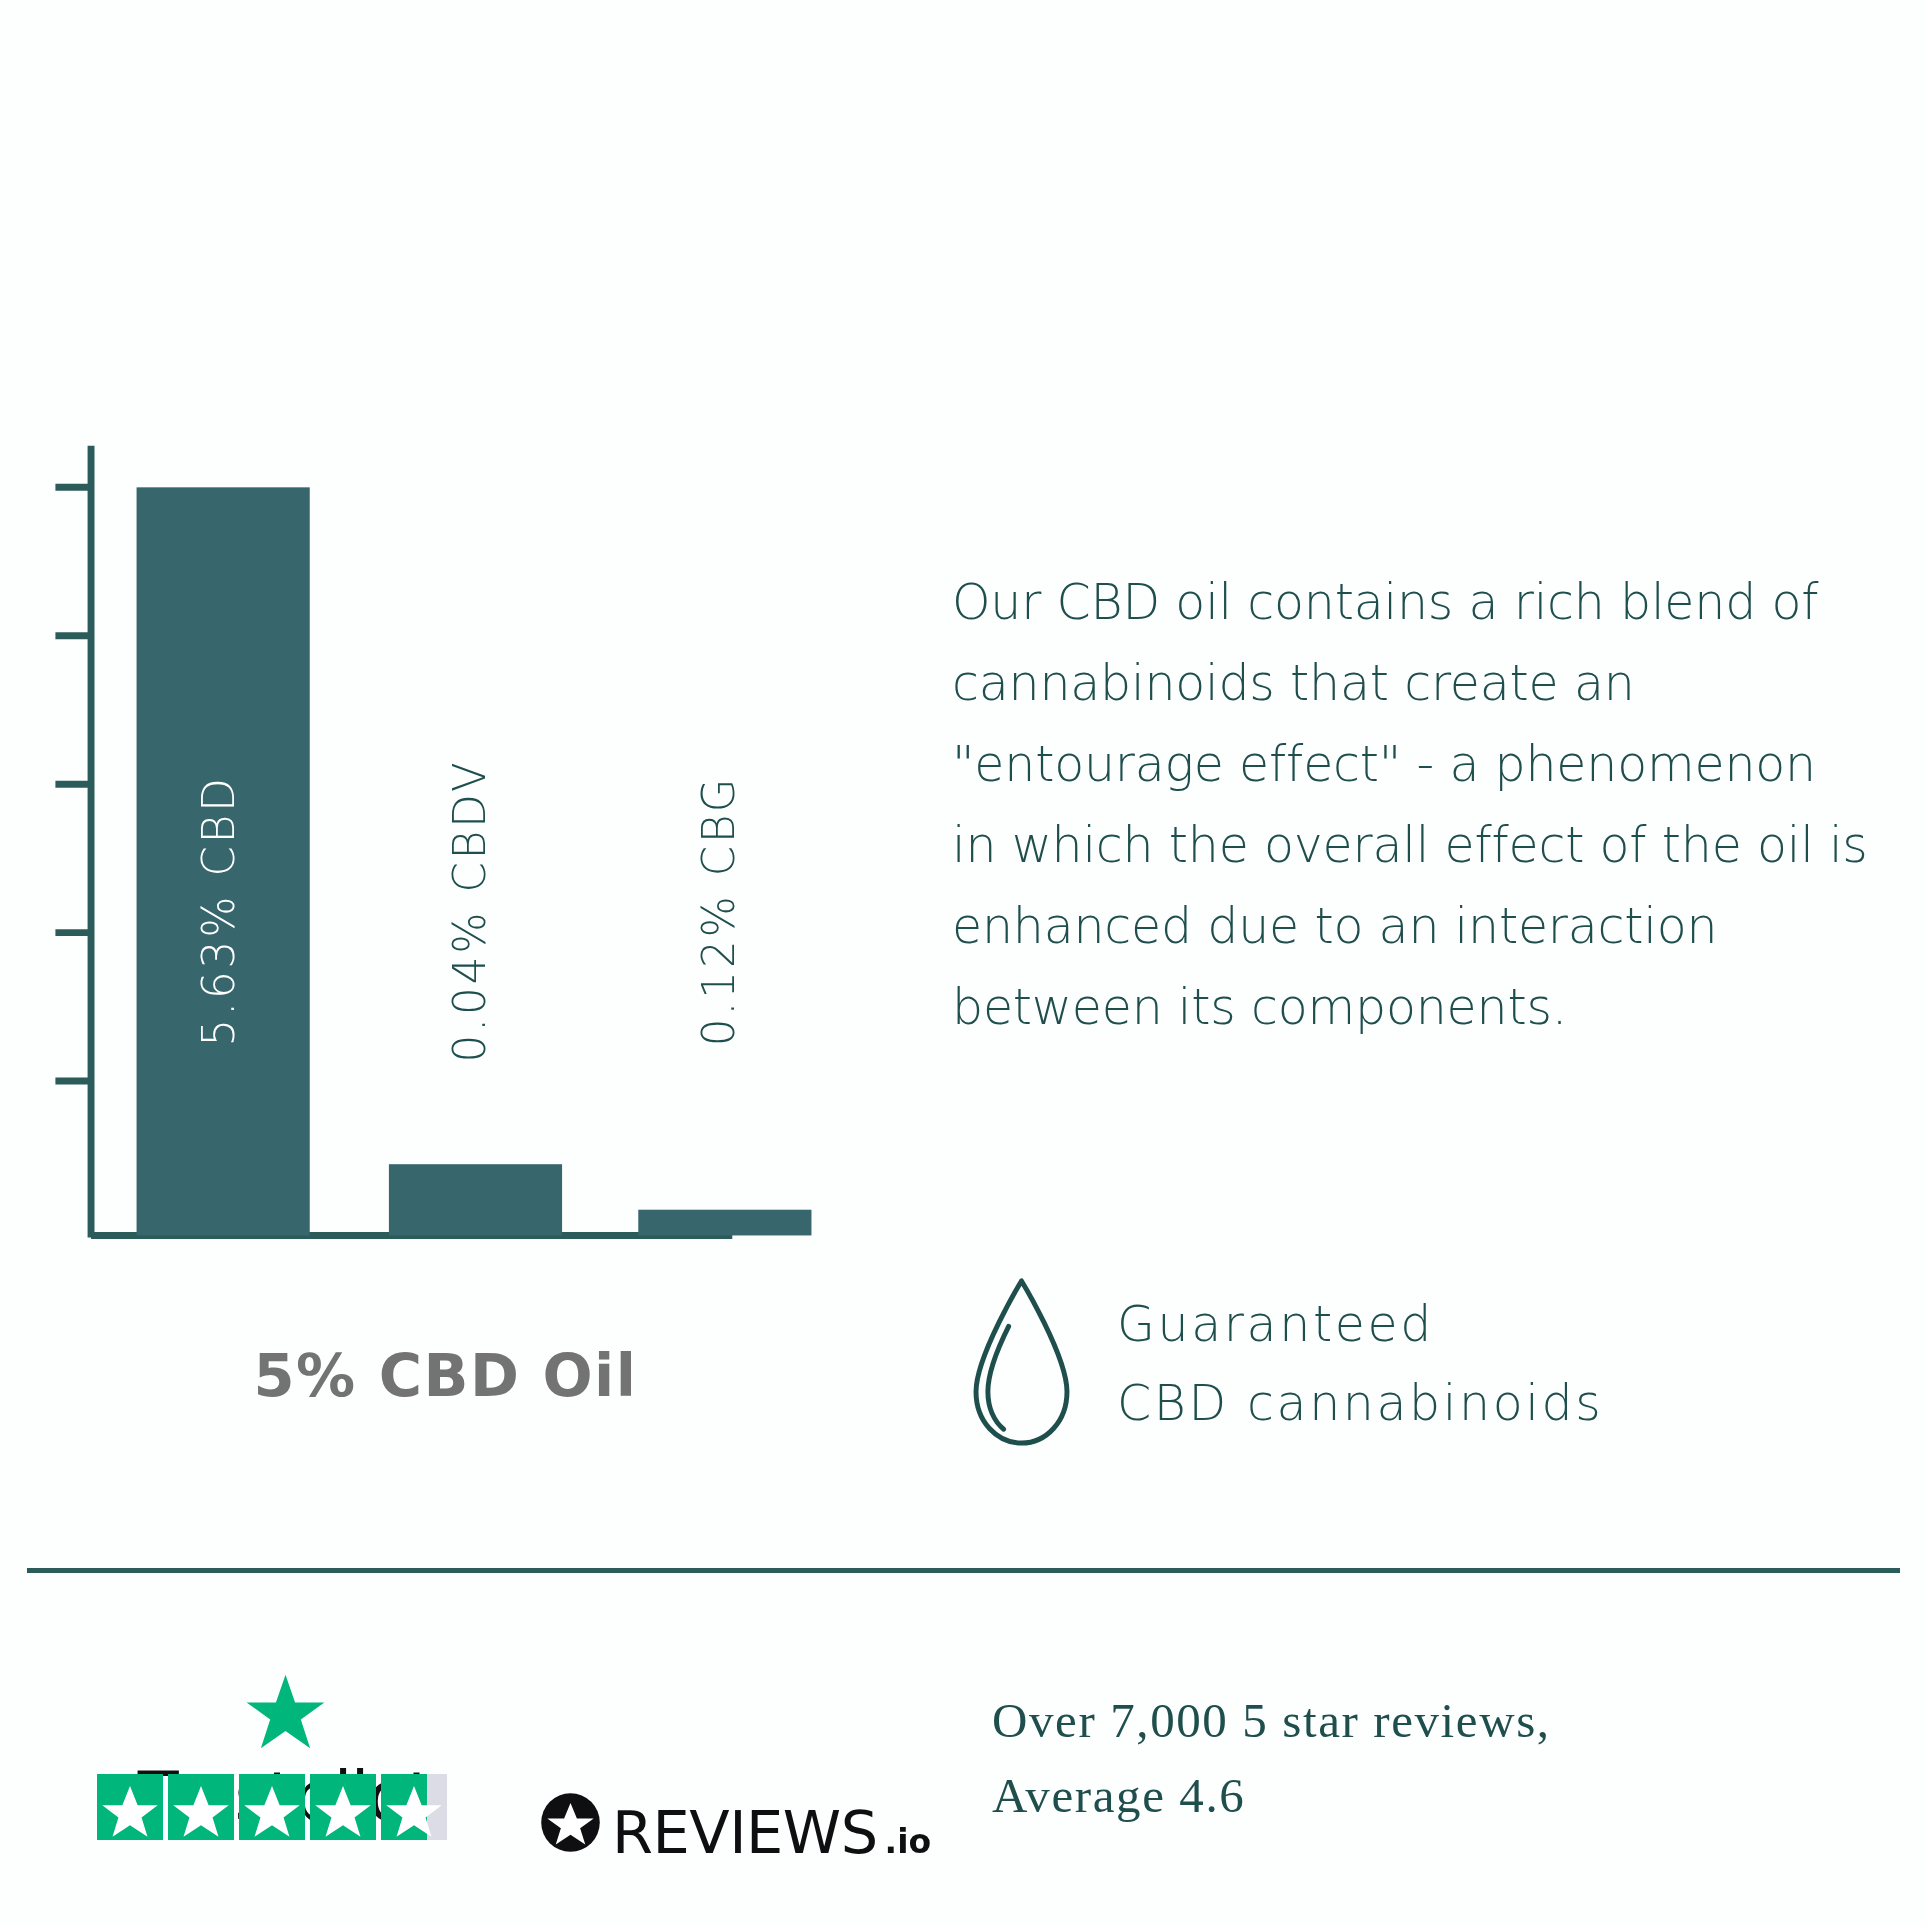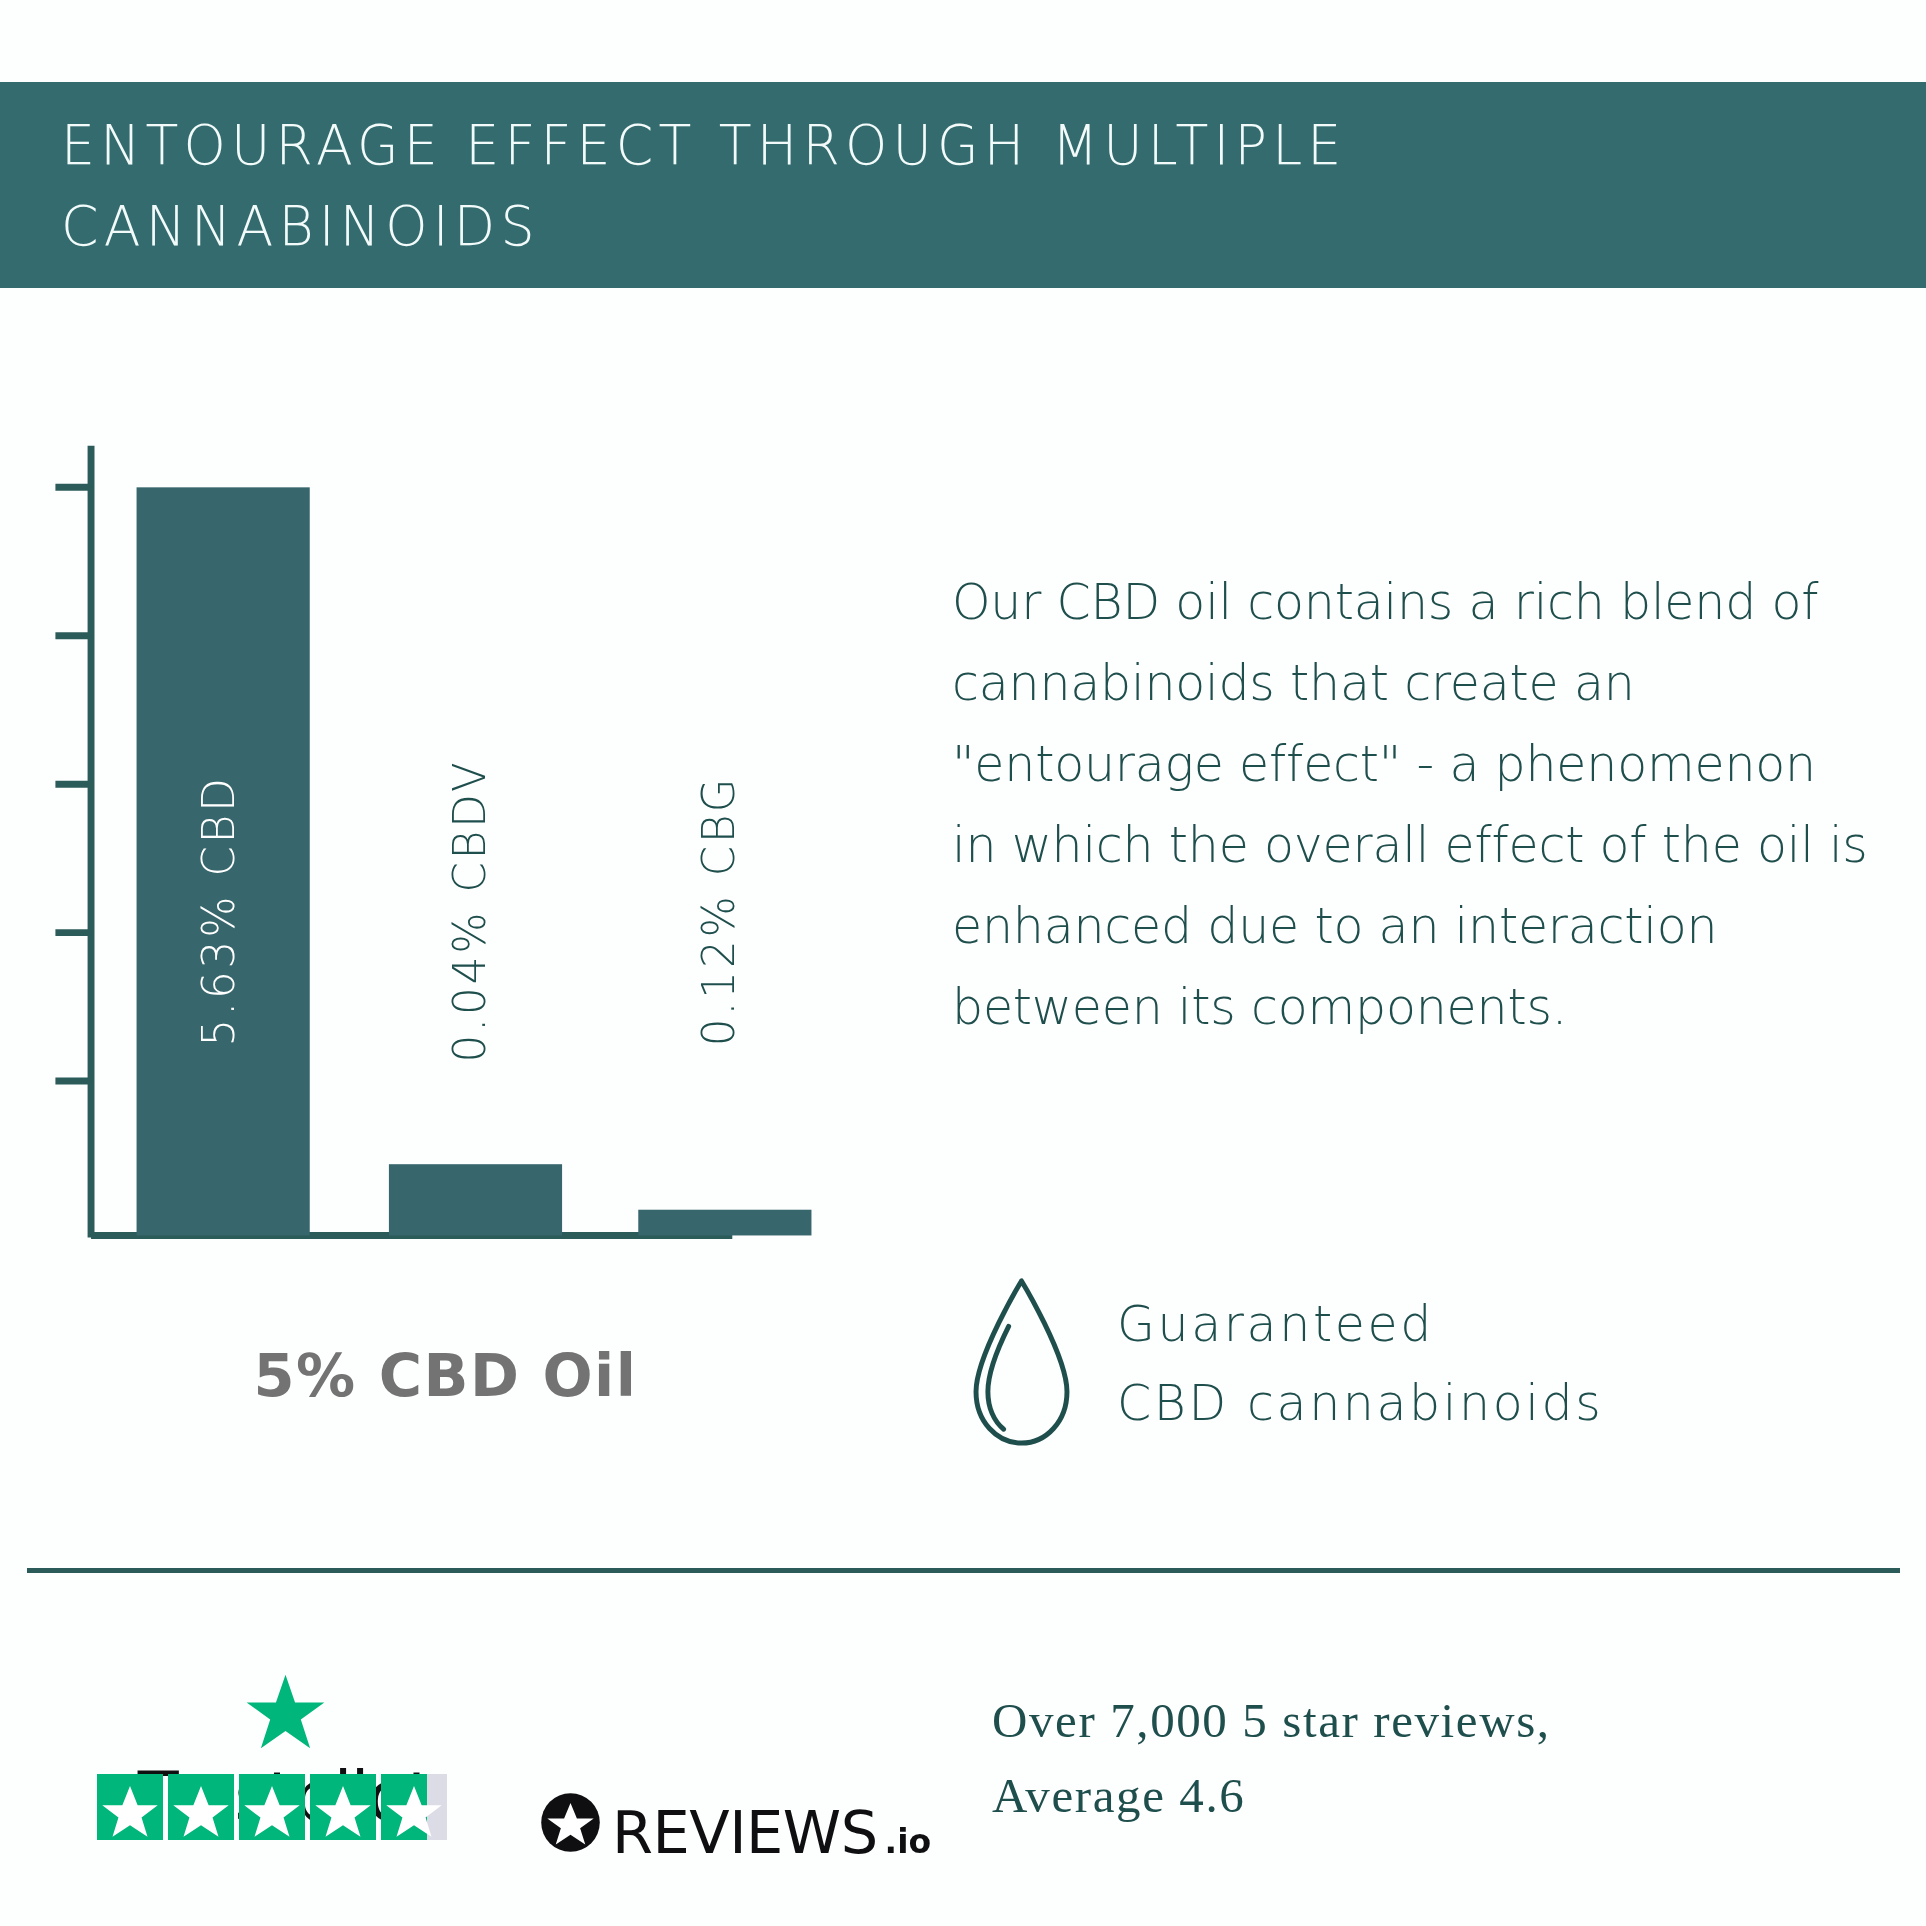--- a/index.html
+++ b/index.html
@@ -207,24 +207,20 @@
     line-height: 75px;
     letter-spacing: 1.6px;
     white-space: pre-line;
   }
 </style>
 </head>
 <body>
 
 <div class="page">
 
-  <div class="header-band">
-    <div class="header-title">ENTOURAGE EFFECT THROUGH MULTIPLE
-CANNABINOIDS</div>
-  </div>
 
   <div class="chart-wrap">
     <svg class="chart-svg" width="950" height="871" viewBox="0 0 960 880">
 
       <line x1="92" y1="30" x2="92" y2="830" stroke="#2b5c5a" stroke-width="7"></line>
 
       <line x1="92" y1="828" x2="740" y2="828" stroke="#2b5c5a" stroke-width="7"></line>
 
       <g>
         <line x1="56" y1="72" x2="92" y2="72" stroke="#2b5c5a" stroke-width="7"></line>

